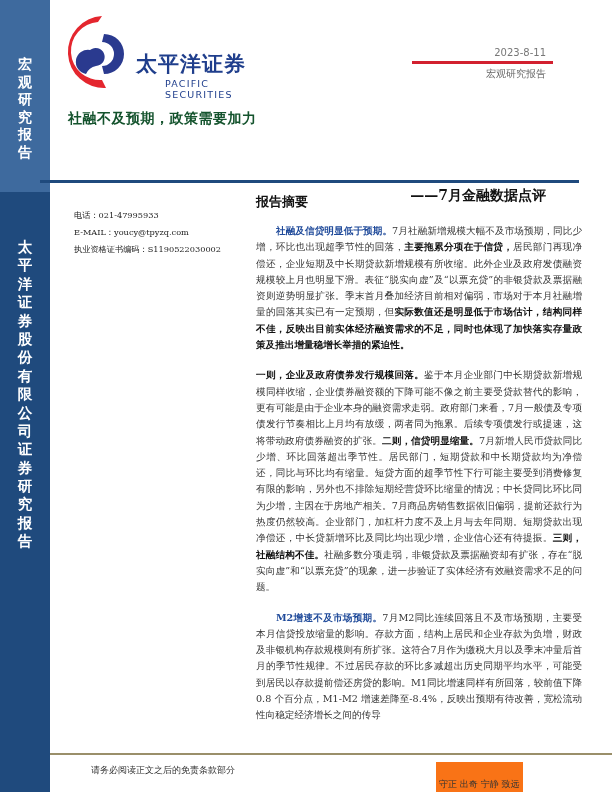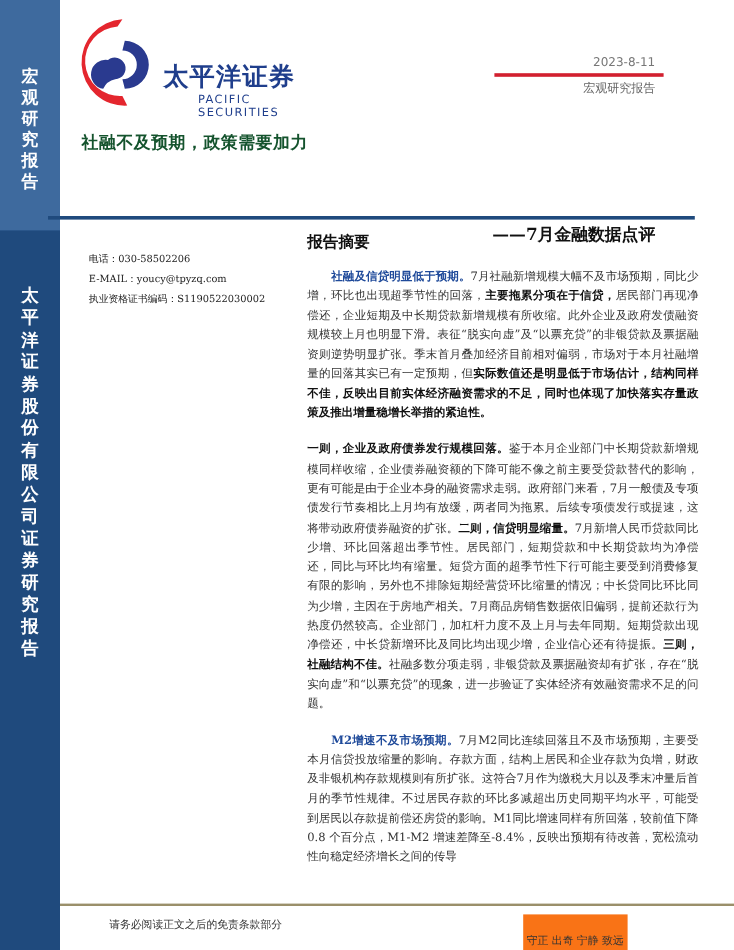--- a/index.html
+++ b/index.html
@@ -88,21 +88,21 @@
 
 <div class="date">2023-8-11</div>
 <div class="red-line"></div>
 <div class="report-type">宏观研究报告</div>
 
 <div class="main-title">社融不及预期，政策需要加力</div>
 <div class="subtitle">——7月金融数据点评</div>
 <div class="blue-rule"></div>
 
 <div class="analyst">
-  <div class="line">电话：030-58502206</div>
+  <div class="line">电话：021-47995933</div>
   <div class="line">E-MAIL：youcy@tpyzq.com</div>
   <div class="line">执业资格证书编码：S1190522030002</div>
 </div>
 
 <div class="summary-title">报告摘要</div>
 
 <div class="content">
   <p>
     <span class="lead-blue">社融及信贷明显低于预期。</span><span>7月社融新增规模大幅不及市场预期，同比少增，环比也出现超季节性的回落，</span><b>主要拖累分项在于信贷，</b><span>居民部门再现净偿还，企业短期及中长期贷款新增规模有所收缩。此外企业及政府发债融资规模较上月也明显下滑。表征“脱实向虚”及“以票充贷”的非银贷款及票据融资则逆势明显扩张。季末首月叠加经济目前相对偏弱，市场对于本月社融增量的回落其实已有一定预期，但</span><b>实际数值还是明显低于市场估计，结构同样不佳，反映出目前实体经济融资需求的不足，同时也体现了加快落实存量政策及推出增量稳增长举措的紧迫性。</b>
   </p>

